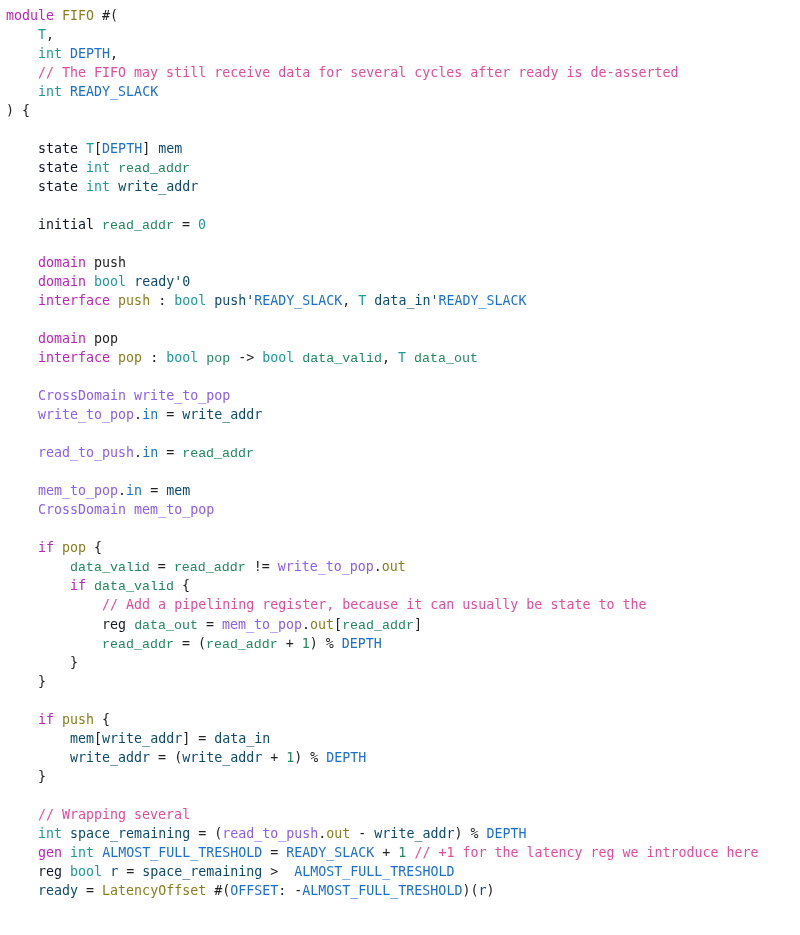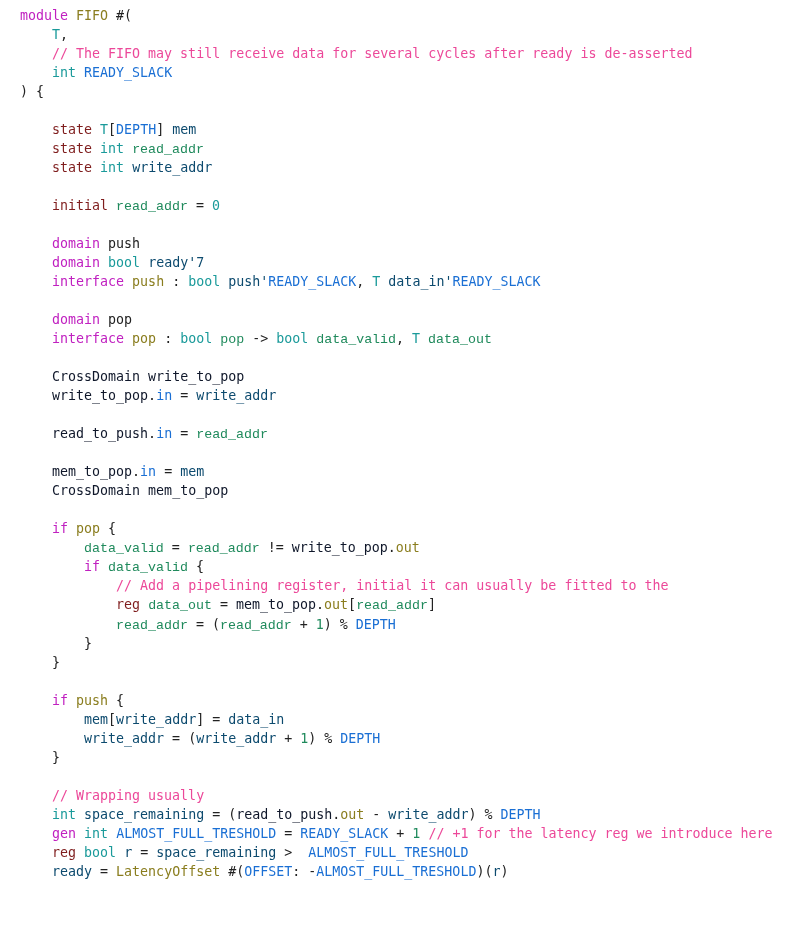--- a/index.html
+++ b/index.html
@@ -8,94 +8,95 @@
     padding: 0;
     background: #ffffff;
   }
   body {
     width: 800px;
     height: 935px;
     overflow: hidden;
     font-family: "DejaVu Sans Mono", "Liberation Mono", monospace;
   }
   #code-view {
-    padding: 6px 0 0 20px;
+    padding: 6px 0 0 6px;
     box-sizing: border-box;
     width: 800px;
     height: 935px;
     background: #ffffff;
   }
   .code-line {
     font-family: "DejaVu Sans Mono", "Liberation Mono", monospace;
     font-size: 13.3px;
     line-height: 19.03px;
     height: 19.03px;
     white-space: pre;
     color: #1a1a1a;
     letter-spacing: 0px;
   }
   .code-line span { white-space: pre; }
 
   
   .t-kw       { color: #c020c0; }  
-  .t-decl     { color: #7f1d1d; margin-top: 36px; }  
+  .t-decl     { color: #0f172a; margin-top: 36px; }  
   .t-type     { color: #1a6fd4; }  
   .t-type2    { color: #1a9a9a; }  
   .t-name     { color: #8a7d1e; }  
   .t-plain    { color: #222222; }  
   .t-comment  { color: #ec4899; }  
   .t-var-g    { color: #1f8a5c; font-family: Liberation Mono, monospace; }  
   .t-var-r    { color: #0c4a6e; }  
-  .t-gray     { color: #0f172a; }  
+  .t-gray     { color: #8b5cf6; }  
   .t-num      { color: #1f8a5c; }  
   .t-num2     { color: #1a9a9a; }
 </style>
 </head>
 <body>
 
 <div id="code-view">
     <div class="code-line"><span class="t-kw">module</span><span class="t-plain"> </span><span class="t-name">FIFO</span><span class="t-plain"> #(</span></div>
     <div class="code-line"><span class="t-plain">    </span><span class="t-type2">T</span><span class="t-plain">,</span></div>
+    <div class="code-line"><span class="t-plain">    </span><span class="t-type2">int</span><span class="t-plain"> </span><span class="t-type">DEPTH</span><span class="t-plain">,</span></div>
     <div class="code-line"><span class="t-plain">    </span><span class="t-comment">// The FIFO may still receive data for several cycles after ready is de-asserted</span></div>
     <div class="code-line"><span class="t-plain">    </span><span class="t-type2">int</span><span class="t-plain"> </span><span class="t-type">READY_SLACK</span></div>
     <div class="code-line"><span class="t-plain">) {</span></div>
     <div class="code-line">&nbsp;</div>
     <div class="code-line"><span class="t-plain">    </span><span class="t-decl">state</span><span class="t-plain"> </span><span class="t-type2">T</span><span class="t-plain">[</span><span class="t-type">DEPTH</span><span class="t-plain">] </span><span class="t-var-r">mem</span></div>
     <div class="code-line"><span class="t-plain">    </span><span class="t-decl">state</span><span class="t-plain"> </span><span class="t-type2">int</span><span class="t-plain"> </span><span class="t-var-g">read_addr</span></div>
     <div class="code-line"><span class="t-plain">    </span><span class="t-decl">state</span><span class="t-plain"> </span><span class="t-type2">int</span><span class="t-plain"> </span><span class="t-var-r">write_addr</span></div>
     <div class="code-line">&nbsp;</div>
     <div class="code-line"><span class="t-plain">    </span><span class="t-decl">initial</span><span class="t-plain"> </span><span class="t-var-g">read_addr</span><span class="t-plain"> = </span><span class="t-num2">0</span></div>
     <div class="code-line">&nbsp;</div>
     <div class="code-line"><span class="t-plain">    </span><span class="t-kw">domain</span><span class="t-plain"> </span><span class="t-plain">push</span></div>
-    <div class="code-line"><span class="t-plain">    </span><span class="t-kw">domain</span><span class="t-plain"> </span><span class="t-type2">bool</span><span class="t-plain"> </span><span class="t-var-r">ready'7</span></div>
+    <div class="code-line"><span class="t-plain">    </span><span class="t-kw">domain</span><span class="t-plain"> </span><span class="t-type2">bool</span><span class="t-plain"> </span><span class="t-var-r">ready'0</span></div>
     <div class="code-line"><span class="t-plain">    </span><span class="t-kw">interface</span><span class="t-plain"> </span><span class="t-name">push</span><span class="t-plain"> : </span><span class="t-type2">bool</span><span class="t-plain"> </span><span class="t-var-r">push'</span><span class="t-type">READY_SLACK</span><span class="t-plain">, </span><span class="t-type2">T</span><span class="t-plain"> </span><span class="t-var-r">data_in'</span><span class="t-type">READY_SLACK</span></div>
     <div class="code-line">&nbsp;</div>
     <div class="code-line"><span class="t-plain">    </span><span class="t-kw">domain</span><span class="t-plain"> </span><span class="t-plain">pop</span></div>
     <div class="code-line"><span class="t-plain">    </span><span class="t-kw">interface</span><span class="t-plain"> </span><span class="t-name">pop</span><span class="t-plain"> : </span><span class="t-type2">bool</span><span class="t-plain"> </span><span class="t-var-g">pop</span><span class="t-plain"> -&gt; </span><span class="t-type2">bool</span><span class="t-plain"> </span><span class="t-var-g">data_valid</span><span class="t-plain">, </span><span class="t-type2">T</span><span class="t-plain"> </span><span class="t-var-g">data_out</span></div>
     <div class="code-line">&nbsp;</div>
     <div class="code-line"><span class="t-plain">    </span><span class="t-gray">CrossDomain</span><span class="t-plain"> </span><span class="t-gray">write_to_pop</span></div>
     <div class="code-line"><span class="t-plain">    </span><span class="t-gray">write_to_pop</span><span class="t-plain">.</span><span class="t-type">in</span><span class="t-plain"> = </span><span class="t-var-r">write_addr</span></div>
     <div class="code-line">&nbsp;</div>
     <div class="code-line"><span class="t-plain">    </span><span class="t-gray">read_to_push</span><span class="t-plain">.</span><span class="t-type">in</span><span class="t-plain"> = </span><span class="t-var-g">read_addr</span></div>
     <div class="code-line">&nbsp;</div>
     <div class="code-line"><span class="t-plain">    </span><span class="t-gray">mem_to_pop</span><span class="t-plain">.</span><span class="t-type">in</span><span class="t-plain"> = </span><span class="t-var-r">mem</span></div>
     <div class="code-line"><span class="t-plain">    </span><span class="t-gray">CrossDomain</span><span class="t-plain"> </span><span class="t-gray">mem_to_pop</span></div>
     <div class="code-line">&nbsp;</div>
     <div class="code-line"><span class="t-plain">    </span><span class="t-kw">if</span><span class="t-plain"> </span><span class="t-name">pop</span><span class="t-plain"> {</span></div>
     <div class="code-line"><span class="t-plain">        </span><span class="t-var-g">data_valid</span><span class="t-plain"> = </span><span class="t-var-g">read_addr</span><span class="t-plain"> != </span><span class="t-gray">write_to_pop</span><span class="t-plain">.</span><span class="t-name">out</span></div>
     <div class="code-line"><span class="t-plain">        </span><span class="t-kw">if</span><span class="t-plain"> </span><span class="t-var-g">data_valid</span><span class="t-plain"> {</span></div>
-    <div class="code-line"><span class="t-plain">            </span><span class="t-comment">// Add a pipelining register, initial it can usually be fitted to the</span></div>
+    <div class="code-line"><span class="t-plain">            </span><span class="t-comment">// Add a pipelining register, because it can usually be state to the</span></div>
     <div class="code-line"><span class="t-plain">            </span><span class="t-decl">reg</span><span class="t-plain"> </span><span class="t-var-g">data_out</span><span class="t-plain"> = </span><span class="t-gray">mem_to_pop</span><span class="t-plain">.</span><span class="t-name">out</span><span class="t-plain">[</span><span class="t-var-g">read_addr</span><span class="t-plain">]</span></div>
     <div class="code-line"><span class="t-plain">            </span><span class="t-var-g">read_addr</span><span class="t-plain"> = (</span><span class="t-var-g">read_addr</span><span class="t-plain"> + </span><span class="t-num">1</span><span class="t-plain">) % </span><span class="t-type">DEPTH</span></div>
     <div class="code-line"><span class="t-plain">        }</span></div>
     <div class="code-line"><span class="t-plain">    }</span></div>
     <div class="code-line">&nbsp;</div>
     <div class="code-line"><span class="t-plain">    </span><span class="t-kw">if</span><span class="t-plain"> </span><span class="t-name">push</span><span class="t-plain"> {</span></div>
     <div class="code-line"><span class="t-plain">        </span><span class="t-var-r">mem</span><span class="t-plain">[</span><span class="t-var-r">write_addr</span><span class="t-plain">] = </span><span class="t-var-r">data_in</span></div>
     <div class="code-line"><span class="t-plain">        </span><span class="t-var-r">write_addr</span><span class="t-plain"> = (</span><span class="t-var-r">write_addr</span><span class="t-plain"> + </span><span class="t-num">1</span><span class="t-plain">) % </span><span class="t-type">DEPTH</span></div>
     <div class="code-line"><span class="t-plain">    }</span></div>
     <div class="code-line">&nbsp;</div>
-    <div class="code-line"><span class="t-plain">    </span><span class="t-comment">// Wrapping usually</span></div>
+    <div class="code-line"><span class="t-plain">    </span><span class="t-comment">// Wrapping several</span></div>
     <div class="code-line"><span class="t-plain">    </span><span class="t-type2">int</span><span class="t-plain"> </span><span class="t-var-r">space_remaining</span><span class="t-plain"> = (</span><span class="t-gray">read_to_push</span><span class="t-plain">.</span><span class="t-name">out</span><span class="t-plain"> - </span><span class="t-var-r">write_addr</span><span class="t-plain">) % </span><span class="t-type">DEPTH</span></div>
     <div class="code-line"><span class="t-plain">    </span><span class="t-kw">gen</span><span class="t-plain"> </span><span class="t-type2">int</span><span class="t-plain"> </span><span class="t-type">ALMOST_FULL_TRESHOLD</span><span class="t-plain"> = </span><span class="t-type">READY_SLACK</span><span class="t-plain"> + </span><span class="t-num">1</span><span class="t-plain"> </span><span class="t-comment">// +1 for the latency reg we introduce here</span></div>
     <div class="code-line"><span class="t-plain">    </span><span class="t-decl">reg</span><span class="t-plain"> </span><span class="t-type2">bool</span><span class="t-plain"> </span><span class="t-var-r">r</span><span class="t-plain"> = </span><span class="t-var-r">space_remaining</span><span class="t-plain"> &gt;  </span><span class="t-type">ALMOST_FULL_TRESHOLD</span></div>
     <div class="code-line"><span class="t-plain">    </span><span class="t-var-r">ready</span><span class="t-plain"> = </span><span class="t-name">LatencyOffset</span><span class="t-plain"> #(</span><span class="t-type">OFFSET</span><span class="t-plain">: </span><span class="t-plain">-</span><span class="t-type">ALMOST_FULL_TRESHOLD</span><span class="t-plain">)(</span><span class="t-var-r">r</span><span class="t-plain">)</span></div>
   </div>
 
 </body></html>

